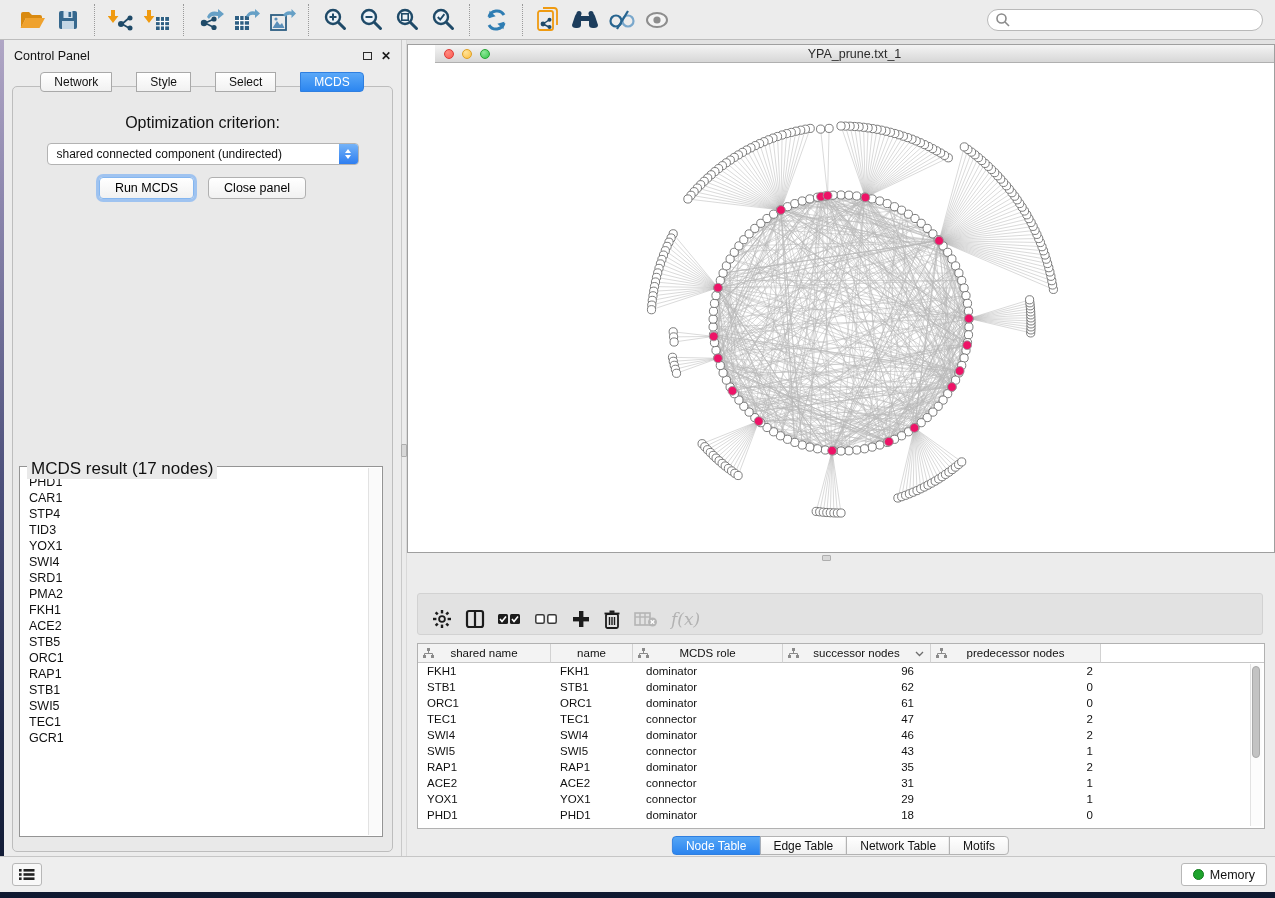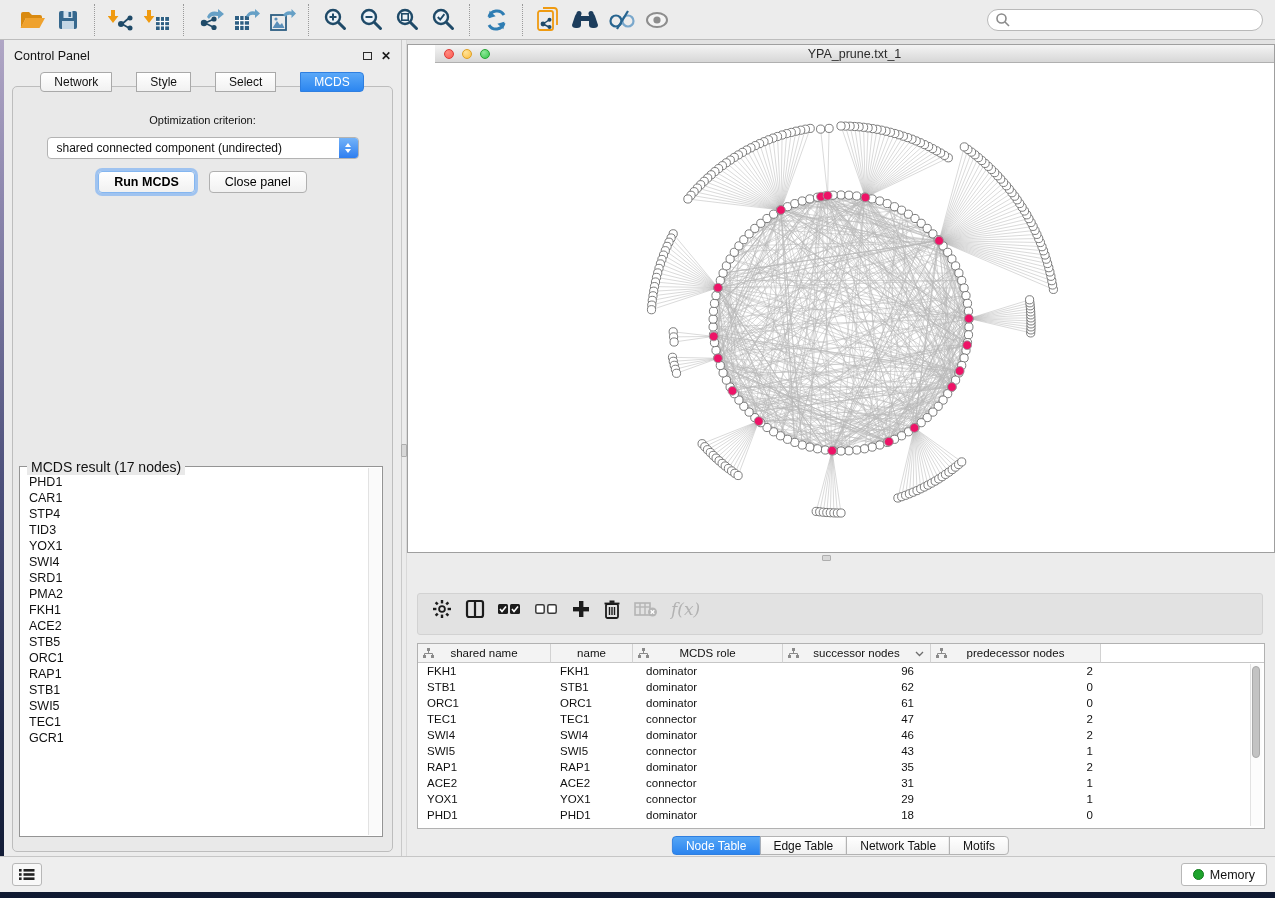--- a/index.html
+++ b/index.html
@@ -27,34 +27,34 @@
   .float-ico { width:9px; height:8px; border:1px solid #2b2b2b; display:inline-block; }
   .close-ico { font-size:12px; font-weight:bold; color:#1a1a1a; line-height:10px; }
   .cp-tabs { display:flex; justify-content:center; position:relative; z-index:2;gap:25px; }
   .tab { height:20px; line-height:18px; padding:0 13px; background:linear-gradient(#ffffff,#f1f1f1);
          border:1px solid #a9a9a9; margin-left:-1px; font-size:12px; }
   .tab:first-child { border-radius:4px 0 0 4px; }
   .tab:last-child { border-radius:0 4px 4px 0; }
   .tab.sel { background:linear-gradient(#5aa8f8,#2c86f0); color:#fff; border-color:#2f7fe0; }
   .cp-content { position:absolute; left:8px; right:8px; top:46px; bottom:10px;
                 border:1px solid #bdbdbd; border-radius:5px; background:#e9e9e9; }
-  .opt-label { text-align:center; margin-top:27px; font-size:11px; }
+  .opt-label { text-align:center; margin-top:27px; font-size:16px; }
   .dropdown { position:relative; width:312px; height:22px; margin:11px auto 0; background:#fff;
               border:1px solid #b3b3b3; border-radius:4px; font-size:12px; line-height:20px; padding-left:9px; }
   .stepper { position:absolute; right:0; top:0; bottom:0; width:19px; border-radius:0 3px 3px 0;
              background:linear-gradient(#74b3f8,#2e7ef0); display:flex; flex-direction:column;
              align-items:center; justify-content:center; gap:2px; }
   .arr-up { width:0; height:0; border-left:3.5px solid transparent; border-right:3.5px solid transparent; border-bottom:4px solid #fff; }
   .arr-dn { width:0; height:0; border-left:3.5px solid transparent; border-right:3.5px solid transparent; border-top:4px solid #fff; }
   .btn-row { display:flex; justify-content:center; gap:14px; margin-top:12px; }
   .btn { height:22px; padding:0 15px; font-size:12.5px; background:linear-gradient(#ffffff,#f1f1f1);
          border:1px solid #b0b0b0; border-radius:4px; }
-  .btn.focus { box-shadow:0 0 0 3px rgba(110,170,245,.6); border-color:#84b6f0;font-weight:bold; }
+  .btn.focus { box-shadow:0 0 0 3px rgba(110,170,245,.6); border-color:#84b6f0; }
   .result-title { position:absolute; top:372px; left:14px; background:#e9e9e9; padding:0 4px;
-                  font-size:14px; z-index:2; }
+                  font-size:17px; z-index:2; }
   .result-box { position:absolute; left:6px; right:9px; top:379px; bottom:14px; border:1px solid #949494;
                 background:#fff; overflow:hidden; }
   .result-list { padding:7px 0 0 9px; }
   .result-list div { height:16px; line-height:16px; font-size:12.5px; }
   .result-scroll { position:absolute; right:1px; top:1px; bottom:1px; width:13px; background:#fafafa; border-left:1px solid #e2e2e2; }
 
   
   .v-splitter { position:absolute; left:397px; width:6px; top:40px; bottom:30px; background:#ececec;
                 border-left:1px solid #c9c9c9; border-right:1px solid #d9d9d9; }
   .v-handle { position:absolute; top:404px; left:-1px; width:6px; height:13px; background:#d8d8d8;
@@ -72,21 +72,21 @@
   .nf-name { margin:0 auto; font-size:12.5px; color:#2b2b2b; }
   .nf-canvas { position:absolute; left:0; right:0; top:18px; bottom:0; background:#fff; overflow:hidden; }
   .h-splitter { position:absolute; left:0; right:0; top:513px; height:10px; background:#ececec; }
   .h-handle { position:absolute; left:415px; top:2px; width:9px; height:6px; background:#d8d8d8;
               border:1px solid #aeaeae; border-radius:1px; }
 
   
   .table-panel { position:absolute; left:0; right:0; top:523px; bottom:0; background:#ececec; }
   .tp-header { height:26px; display:flex; align-items:center; padding:0 14px; font-size:12.5px;margin-top:36px; }
   .tp-toolbar { position:absolute; left:10px; right:12px; top:30px; height:42px; background:#e2e2e2;
-                border:1px solid #d2d2d2; border-radius:3px; display:flex; align-items:flex-start;
+                border:1px solid #d2d2d2; border-radius:3px; display:flex; align-items:flex-end;
                 padding-left:14px; gap:13px; }
   .tp-tbi { display:flex; align-items:center; justify-content:center; height:30px; }
   .fx { font-family:"DejaVu Serif", serif; font-style:italic; font-size:17px; color:#b2b2b2; }
   .tp-table { position:absolute; left:10px; right:10px; top:80px; height:186px; border:1px solid #b1b1b1;
               background:#fff; overflow:hidden; }
   .thead { display:flex; height:19px; }
   .th { background:#f3f3f3; border-right:1px solid #d2d2d2; border-bottom:1px solid #c6c6c6;
         font-size:11.5px; display:flex; align-items:center; justify-content:center; position:relative; }
   .th .shared-ico { position:absolute; left:5px; top:4px; }
   .th .sort { position:absolute; right:6px; top:7px; }

